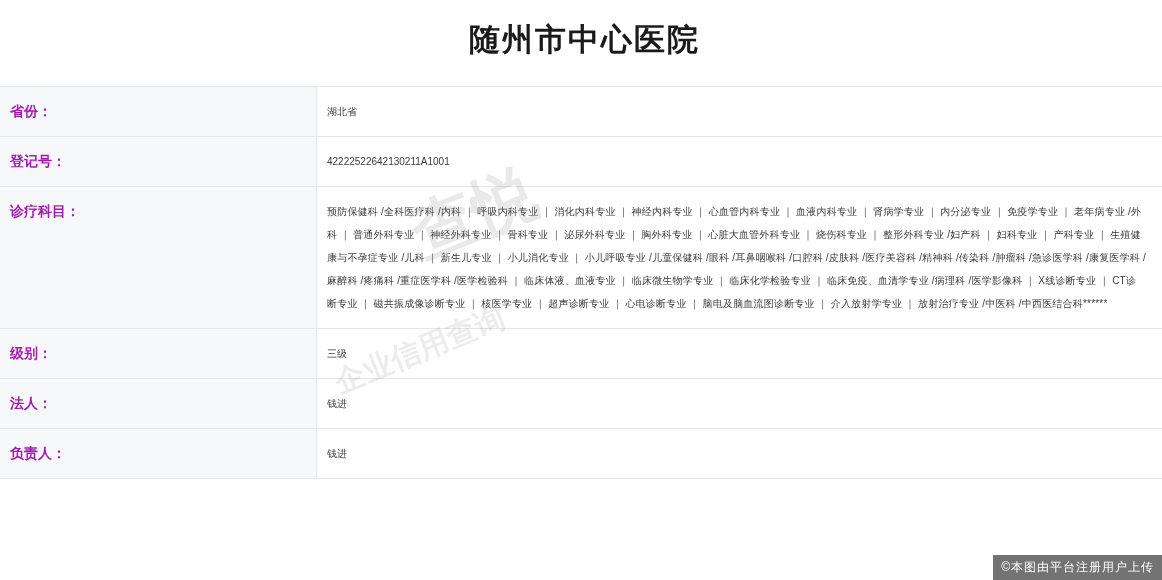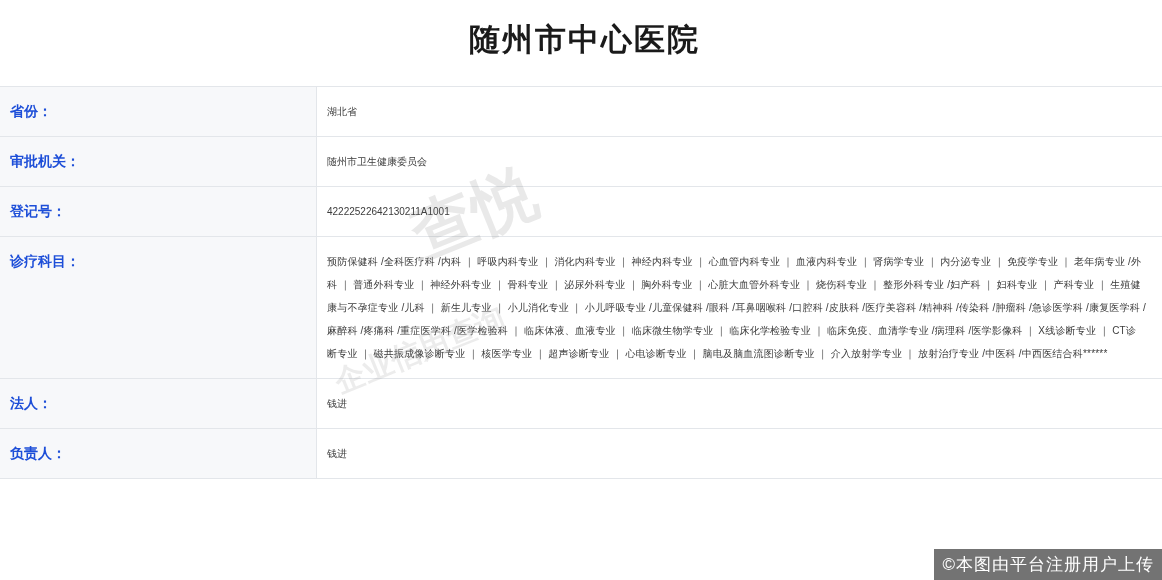--- a/index.html
+++ b/index.html
@@ -40,21 +40,21 @@
     border-bottom: 1px solid #e3e6ea;
   }
   table.info td {
     vertical-align: top;
     padding: 13px 16px 13px 10px;
     line-height: 23px;
   }
   td.label {
     width: 290px;
     font-weight: bold;
-    color: #1d4ed8;
+    color: #a21caf;
     background: #f7f8fa;
     border-right: 1px solid #e3e6ea;
     padding-left: 10px;
     font-size: 14px;
   }
   td.value {
     background: #ffffff;
     color: #3c3c3c;
     padding-left: 16px;
     font-size: 10px;
@@ -85,50 +85,50 @@
     white-space: nowrap;
   }
   .wm-1 { left: 100px; top: 20px; font-size: 64px; }
   .wm-2 { left: 20px; top: 180px; font-size: 30px; color: rgba(120,120,120,0.14); }
   .footer-badge {
     position: absolute;
     right: 0;
     bottom: 0;
     background: rgba(0,0,0,0.55);
     color: #ffffff;
-    font-size: 17px;
+    font-size: 12px;
     padding: 4px 8px;
     letter-spacing: 1px;
     z-index: 10;
   }
 </style>
 </head>
 <body>
 
 <div class="page">
 
   <div class="title">随州市中心医院</div>
 
   <table class="info">
     <tbody>
       <tr>
         <td class="label">省份：</td>
         <td class="value">湖北省</td>
       </tr>
-      <tr class="alt">
-        <td class="label">审批机关：</td>
-        <td class="value">随州市卫生健康委员会</td>
-      </tr>
       <tr>
         <td class="label">登记号：</td>
         <td class="value">42222522642130211A1001</td>
       </tr>
       <tr>
         <td class="label">诊疗科目：</td>
         <td class="value dept">预防保健科 /全科医疗科 /内科 ｜ 呼吸内科专业 ｜ 消化内科专业 ｜ 神经内科专业 ｜ 心血管内科专业 ｜ 血液内科专业 ｜ 肾病学专业 ｜ 内分泌专业 ｜ 免疫学专业 ｜ 老年病专业 /外科 ｜ 普通外科专业 ｜ 神经外科专业 ｜ 骨科专业 ｜ 泌尿外科专业 ｜ 胸外科专业 ｜ 心脏大血管外科专业 ｜ 烧伤科专业 ｜ 整形外科专业 /妇产科 ｜ 妇科专业 ｜ 产科专业 ｜ 生殖健康与不孕症专业 /儿科 ｜ 新生儿专业 ｜ 小儿消化专业 ｜ 小儿呼吸专业 /儿童保健科 /眼科 /耳鼻咽喉科 /口腔科 /皮肤科 /医疗美容科 /精神科 /传染科 /肿瘤科 /急诊医学科 /康复医学科 /麻醉科 /疼痛科 /重症医学科 /医学检验科 ｜ 临床体液、血液专业 ｜ 临床微生物学专业 ｜ 临床化学检验专业 ｜ 临床免疫、血清学专业 /病理科 /医学影像科 ｜ X线诊断专业 ｜ CT诊断专业 ｜ 磁共振成像诊断专业 ｜ 核医学专业 ｜ 超声诊断专业 ｜ 心电诊断专业 ｜ 脑电及脑血流图诊断专业 ｜ 介入放射学专业 ｜ 放射治疗专业 /中医科 /中西医结合科******</td>
+      </tr>
+      <tr class="alt">
+        <td class="label">级别：</td>
+        <td class="value">三级</td>
       </tr>
       <tr>
         <td class="label">法人：</td>
         <td class="value">钱进</td>
       </tr>
       <tr class="alt">
         <td class="label">负责人：</td>
         <td class="value">钱进</td>
       </tr>
 

